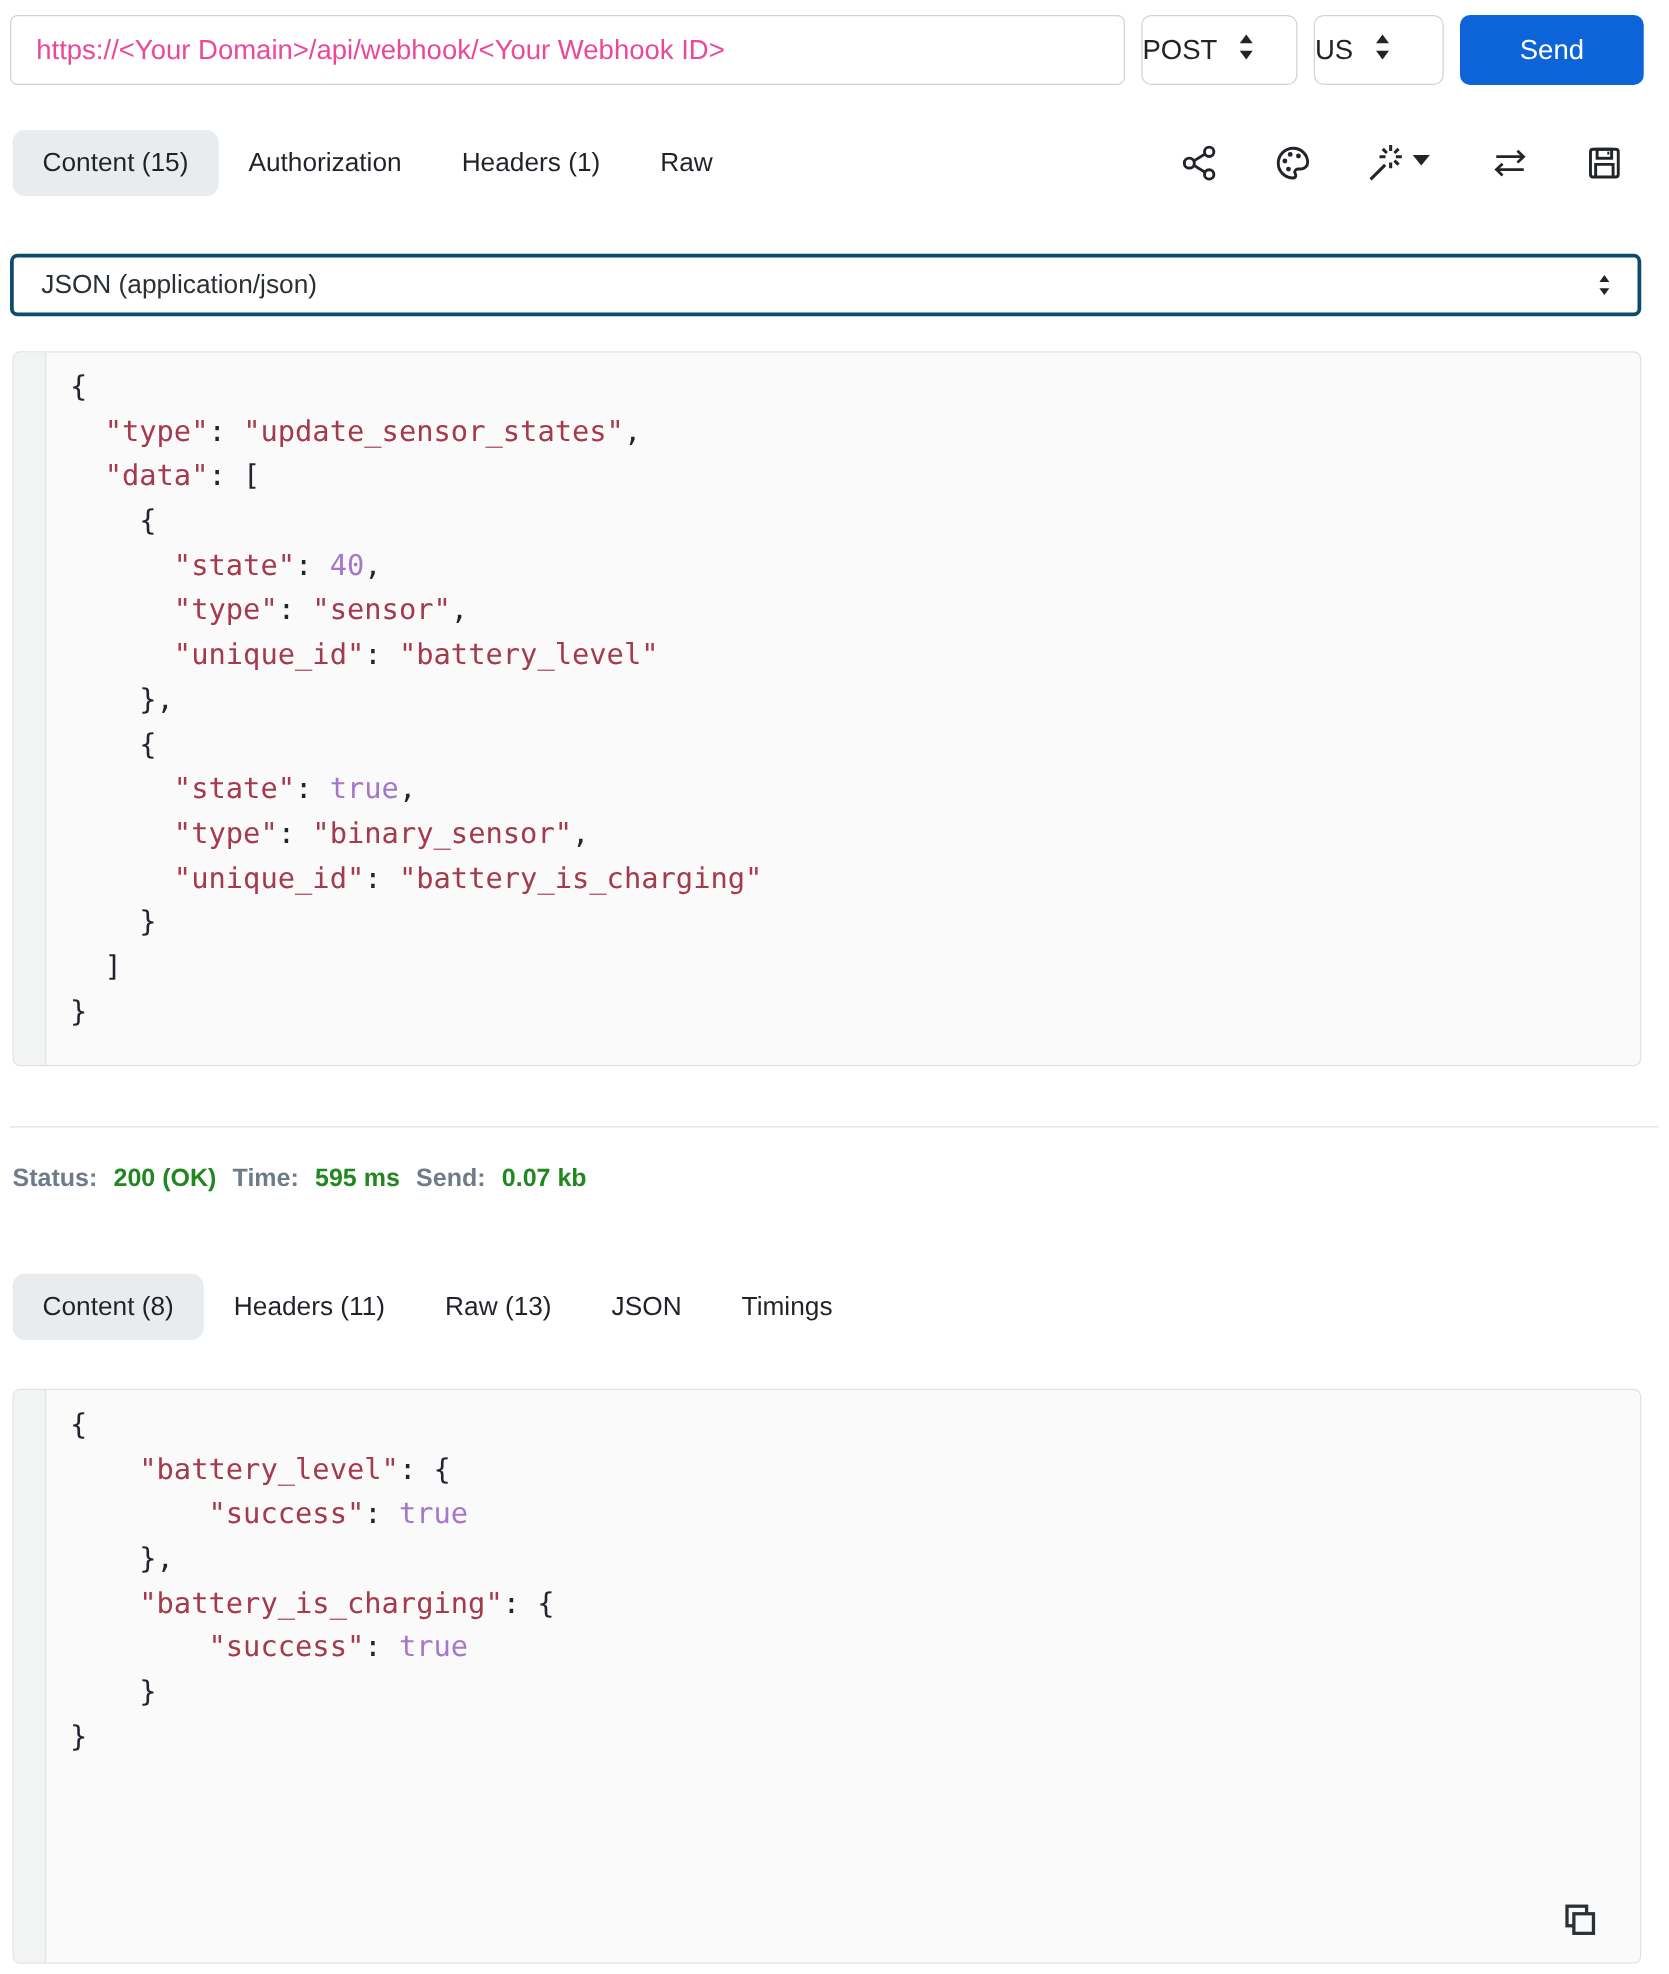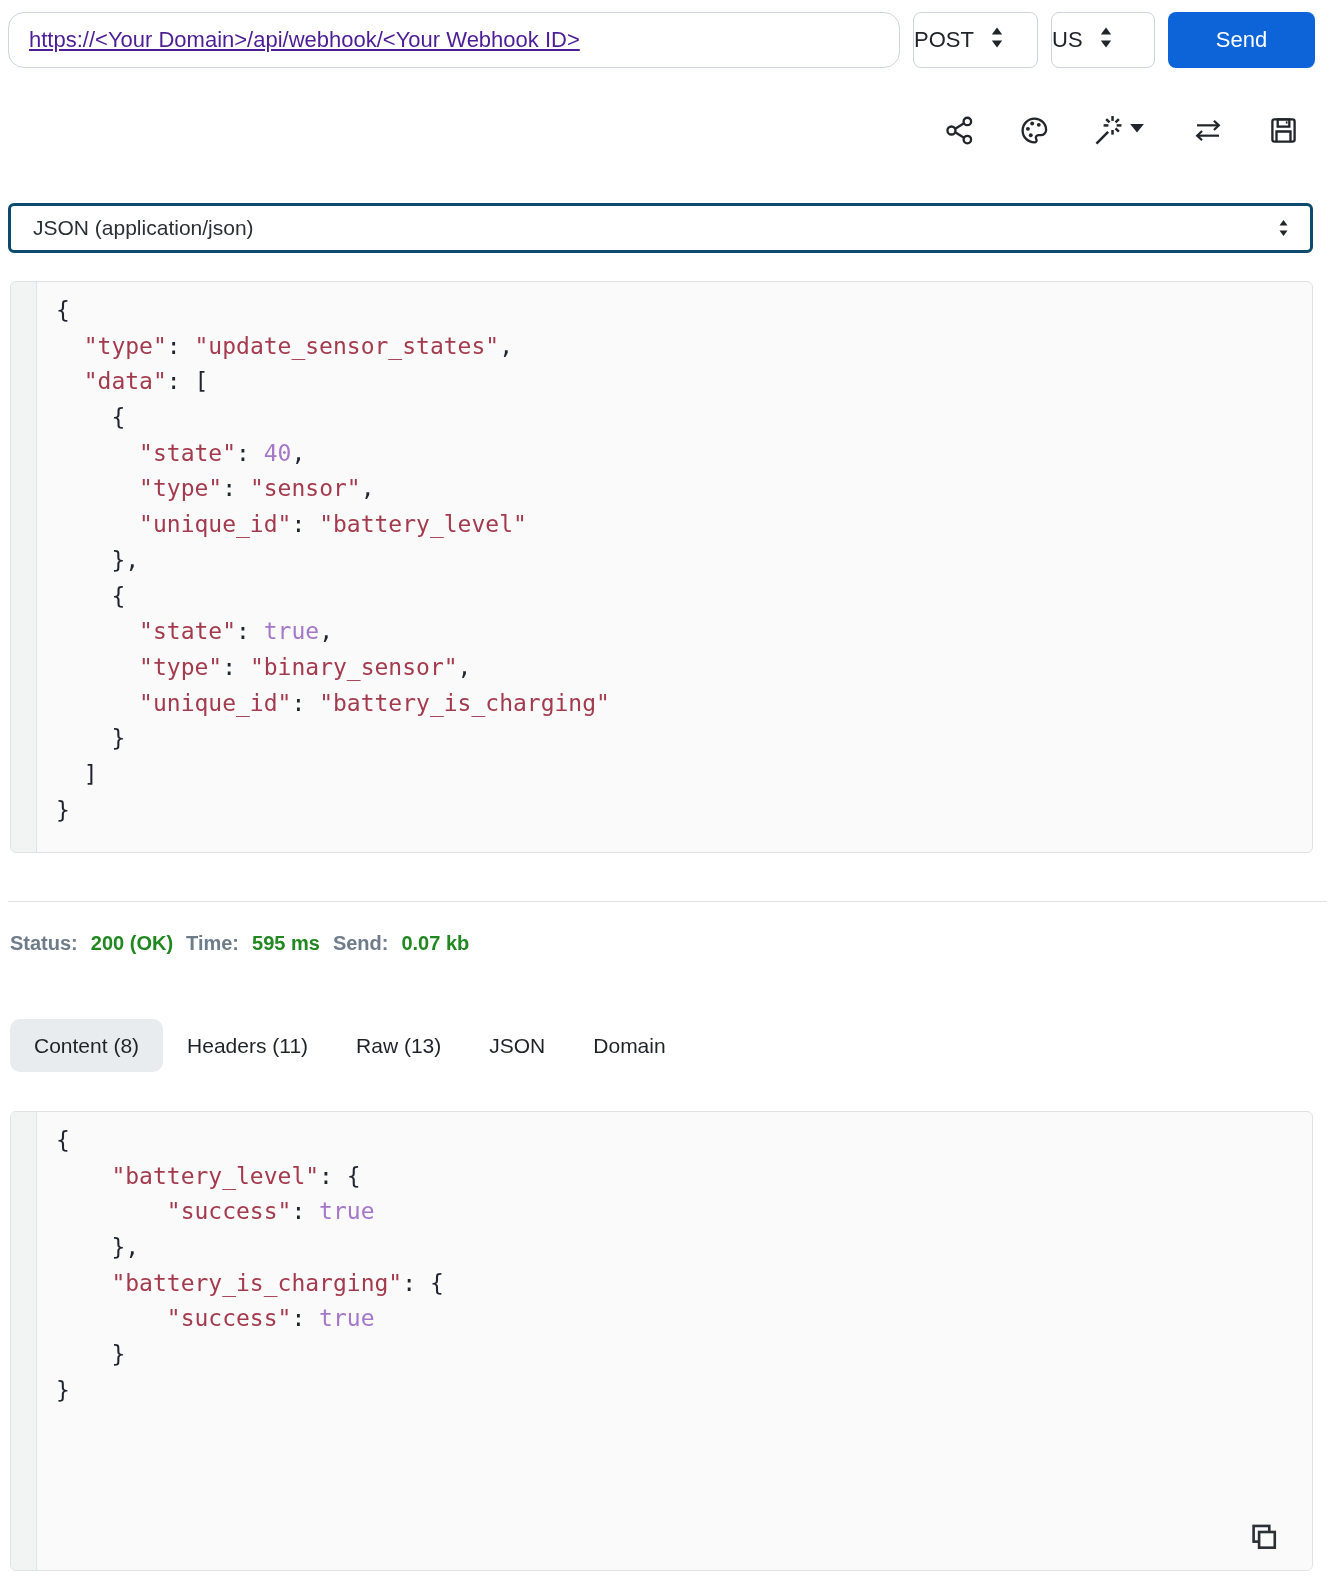--- a/index.html
+++ b/index.html
@@ -11,24 +11,24 @@
     position: relative;
   }
 
   
   .url-row {
     display: flex; align-items: stretch; gap: 13px;
     margin: 12px 20px 0 8px; height: 56px;
   }
   .url-input {
     flex: 1; height: 56px;
-    border: 1px solid #ced4da; border-radius: 16px;
-    padding: 0 20px; font-size: 22px; color: #4c1d95;
+    border: 1px solid #ced4da; border-radius: 6px;
+    padding: 0 20px; font-size: 22px; color: #ec4899;
     font-family: "Liberation Sans", sans-serif;
-    outline: none; background: #fff; text-decoration: underline;
+    outline: none; background: #fff;
   }
   .pill-select {
     display: flex; align-items: center; justify-content: flex-start; gap: 15px;
     border: 1px solid #ced4da; border-radius: 8px; background: #fff;
     font-size: 22px; color: #212529; cursor: pointer;
   }
   .method-box { width: 125px; }
   .region-box { width: 104px; }
   .send-btn {
     width: 147px; border: none; border-radius: 8px;
@@ -120,20 +120,26 @@
       <svg width="16" height="25" viewBox="0 0 16 25">
         <polygon points="8,2.5 2.8,9.5 13.2,9.5" fill="#212529"></polygon>
         <polygon points="8,22.5 2.8,15.5 13.2,15.5" fill="#212529"></polygon>
       </svg>
     </span>
   </div>
   <button class="send-btn">Send</button>
 </div>
 
 <div class="tabs-row">
+  <div class="tabs">
+    <div class="tab active">Content (15)</div>
+    <div class="tab">Authorization</div>
+    <div class="tab">Headers (1)</div>
+    <div class="tab">Raw</div>
+  </div>
   <div class="toolbar">
     <span class="icon-btn">
       <svg width="31" height="31" viewBox="0 0 24 24" fill="none" stroke="#212529" stroke-width="1.8">
         <circle cx="17.3" cy="5" r="2.9"></circle>
         <circle cx="5" cy="12" r="3.1"></circle>
         <circle cx="17.3" cy="19" r="2.9"></circle>
         <line x1="7.9" y1="10.6" x2="14.7" y2="6.4"></line>
         <line x1="7.9" y1="13.4" x2="14.7" y2="17.6"></line>
       </svg>
     </span>
@@ -209,21 +215,21 @@
     <span class="st-value">0.07 kb</span>
   </span>
 </div>
 
 <div class="tabs-row response">
   <div class="tabs">
     <div class="tab active">Content (8)</div>
     <div class="tab">Headers (11)</div>
     <div class="tab">Raw (13)</div>
     <div class="tab">JSON</div>
-    <div class="tab">Domain</div>
+    <div class="tab">Timings</div>
   </div>
 </div>
 
 <div class="code-block response-block">
   <div class="code-gutter"></div>
   <pre><div class="code-line"><span class="tok-p">{</span></div><div class="code-line"><span class="tok-p">    </span><span class="tok-s">"battery_level"</span><span class="tok-p">: {</span></div><div class="code-line"><span class="tok-p">        </span><span class="tok-s">"success"</span><span class="tok-p">: </span><span class="tok-n">true</span></div><div class="code-line"><span class="tok-p">    },</span></div><div class="code-line"><span class="tok-p">    </span><span class="tok-s">"battery_is_charging"</span><span class="tok-p">: {</span></div><div class="code-line"><span class="tok-p">        </span><span class="tok-s">"success"</span><span class="tok-p">: </span><span class="tok-n">true</span></div><div class="code-line"><span class="tok-p">    }</span></div><div class="code-line"><span class="tok-p">}</span></div></pre>
   <span class="copy-btn">
     <svg width="33" height="33" viewBox="0 0 24 24">
       <rect x="4.8" y="3.6" width="11.4" height="11.4" fill="none" stroke="#2b3036" stroke-width="1.9"></rect>
       <rect x="8.8" y="8" width="11.4" height="11.4" fill="#fafafa" stroke="#2b3036" stroke-width="1.9"></rect>

